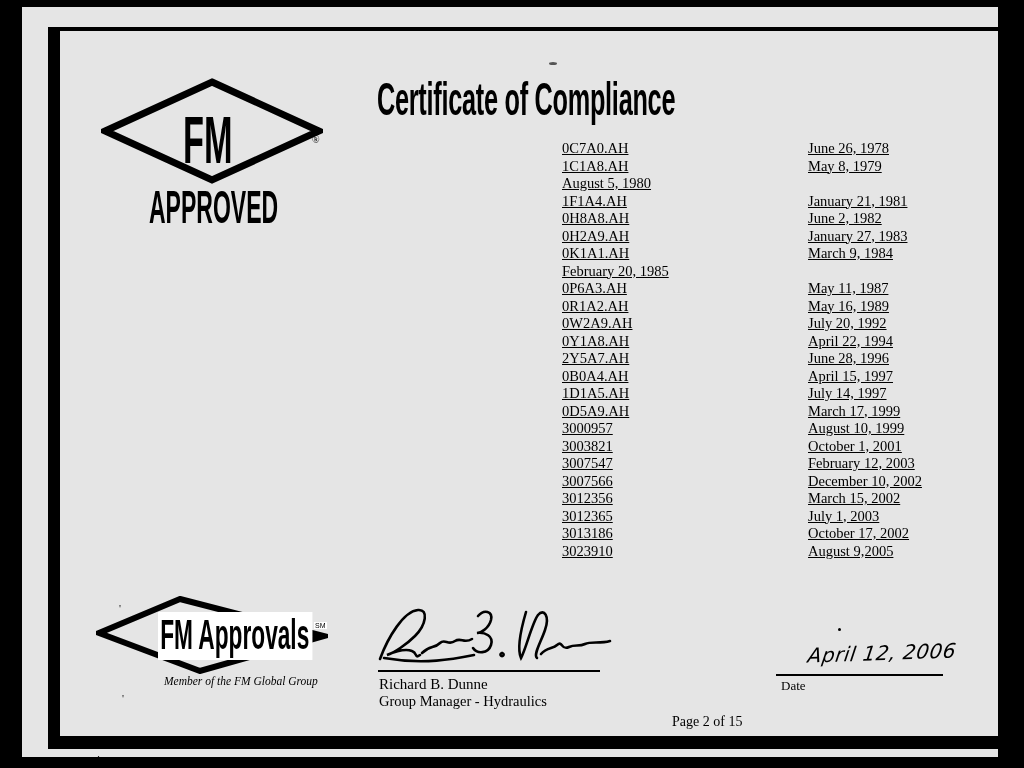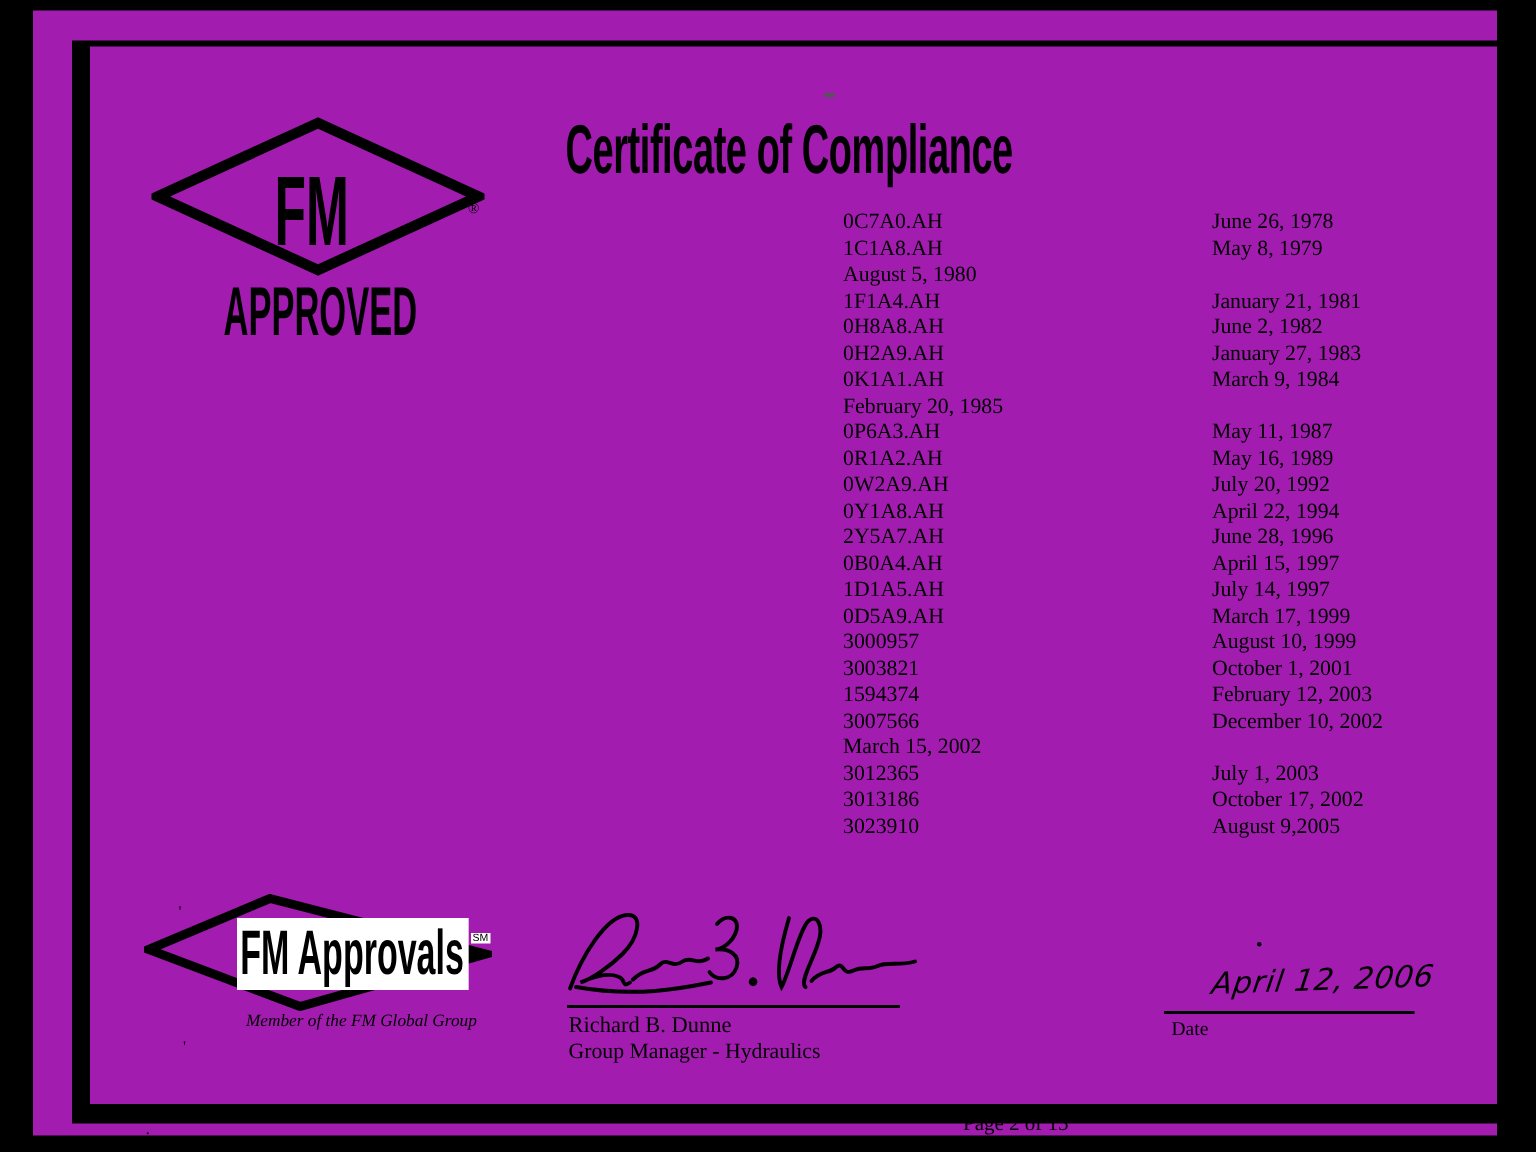--- a/index.html
+++ b/index.html
@@ -1,46 +1,46 @@
 <!DOCTYPE html>
 <html><head>
 <meta charset="utf-8">
 <style>
   html,body{margin:0;padding:0;background:#000;}
   .screen{position:relative;width:1024px;height:768px;background:#000;overflow:hidden;
           font-family:"Liberation Serif",serif;color:#000;}
-  .page{position:absolute;left:22px;top:7px;width:976px;height:750px;background:#a21caf;}
+  .page{position:absolute;left:22px;top:7px;width:976px;height:750px;background:#e5e5e5;}
   
   .frame{position:absolute;left:26px;top:20px;width:966px;height:722px;box-sizing:border-box;
          border-top:4px solid #000;border-left:12px solid #000;
          border-right:14px solid #000;border-bottom:13px solid #000;}
   .abs{position:absolute;white-space:nowrap;}
   .condensed{font-family:"Liberation Sans",sans-serif;font-weight:bold;
              transform-origin:0 0;white-space:nowrap;position:absolute;line-height:1;}
   .fm-text{left:161px;top:100px;font-size:66px;transform:scaleX(.52);}
   .fm-reg{left:290px;top:127px;font-size:10px;font-family:"Liberation Serif",serif;}
   .fm-approved{left:127px;top:177px;font-size:46px;transform:scaleX(.5);}
   .title{left:355px;top:69px;font-size:46px;transform:scaleX(.55);letter-spacing:-.5px;margin:0;}
-  .cert-list{position:absolute;left:540px;top:133px;font-size:14.5px;line-height:17.5px;}
+  .cert-list{position:absolute;left:540px;top:133px;font-size:14.5px;line-height:17.5px;text-decoration:underline;}
   .cert-row{display:flex;}
   .cert-num{width:246px;}
   .fma-diamond{position:absolute;left:74px;top:589px;}
   .fma-text{left:136px;top:605px;font-size:42px;transform:scaleX(.54);background:#fff;padding:2px 6px 4px 4px;}
   .fma-sm{left:292px;top:615px;font-size:7px;font-family:"Liberation Sans",sans-serif;background:#fff;padding:0 1px;}
   .fma-tagline{left:142px;top:668px;font-size:11.5px;font-style:italic;}
   .sig-svg{position:absolute;left:352px;top:596px;}
   .rule{position:absolute;height:2px;background:#000;}
   .sig-line{left:356px;top:663px;width:222px;}
   .date-line{left:754px;top:667px;width:167px;}
   .sig-name{left:357px;top:669px;font-size:15px;}
   .sig-role{left:357px;top:686px;font-size:14.5px;}
   .hw-date{left:786px;top:634px;font-size:20px;font-family:"DejaVu Sans",sans-serif;
            font-style:italic;transform:rotate(-2deg) skewX(-10deg);letter-spacing:.5px;}
   .date-label{left:759px;top:671px;font-size:13px;}
-  .page-num{left:620px;top:707px;font-size:14px;margin-top:28px;}
+  .page-num{left:650px;top:707px;font-size:14px;}
   .speck{position:absolute;background:#555;border-radius:50%;}
   .tick{position:absolute;font-size:11px;color:#000;}
 </style>
 </head>
 <body>
 
 <div class="screen">
   <div class="page">
 
     <div class="frame"></div>
@@ -139,30 +139,31 @@
           <span class="cert-num">3000957</span>
           <span class="cert-date">August 10, 1999</span>
         </div>
 
         <div class="cert-row">
           <span class="cert-num">3003821</span>
           <span class="cert-date">October 1, 2001</span>
         </div>
 
         <div class="cert-row">
-          <span class="cert-num">1594374</span>
+          <span class="cert-num">3007547</span>
           <span class="cert-date">February 12, 2003</span>
         </div>
 
         <div class="cert-row">
           <span class="cert-num">3007566</span>
           <span class="cert-date">December 10, 2002</span>
         </div>
 
         <div class="cert-row">
+          <span class="cert-num">3012356</span>
           <span class="cert-date">March 15, 2002</span>
         </div>
 
         <div class="cert-row">
           <span class="cert-num">3012365</span>
           <span class="cert-date">July 1, 2003</span>
         </div>
 
 
         <div class="cert-row">

